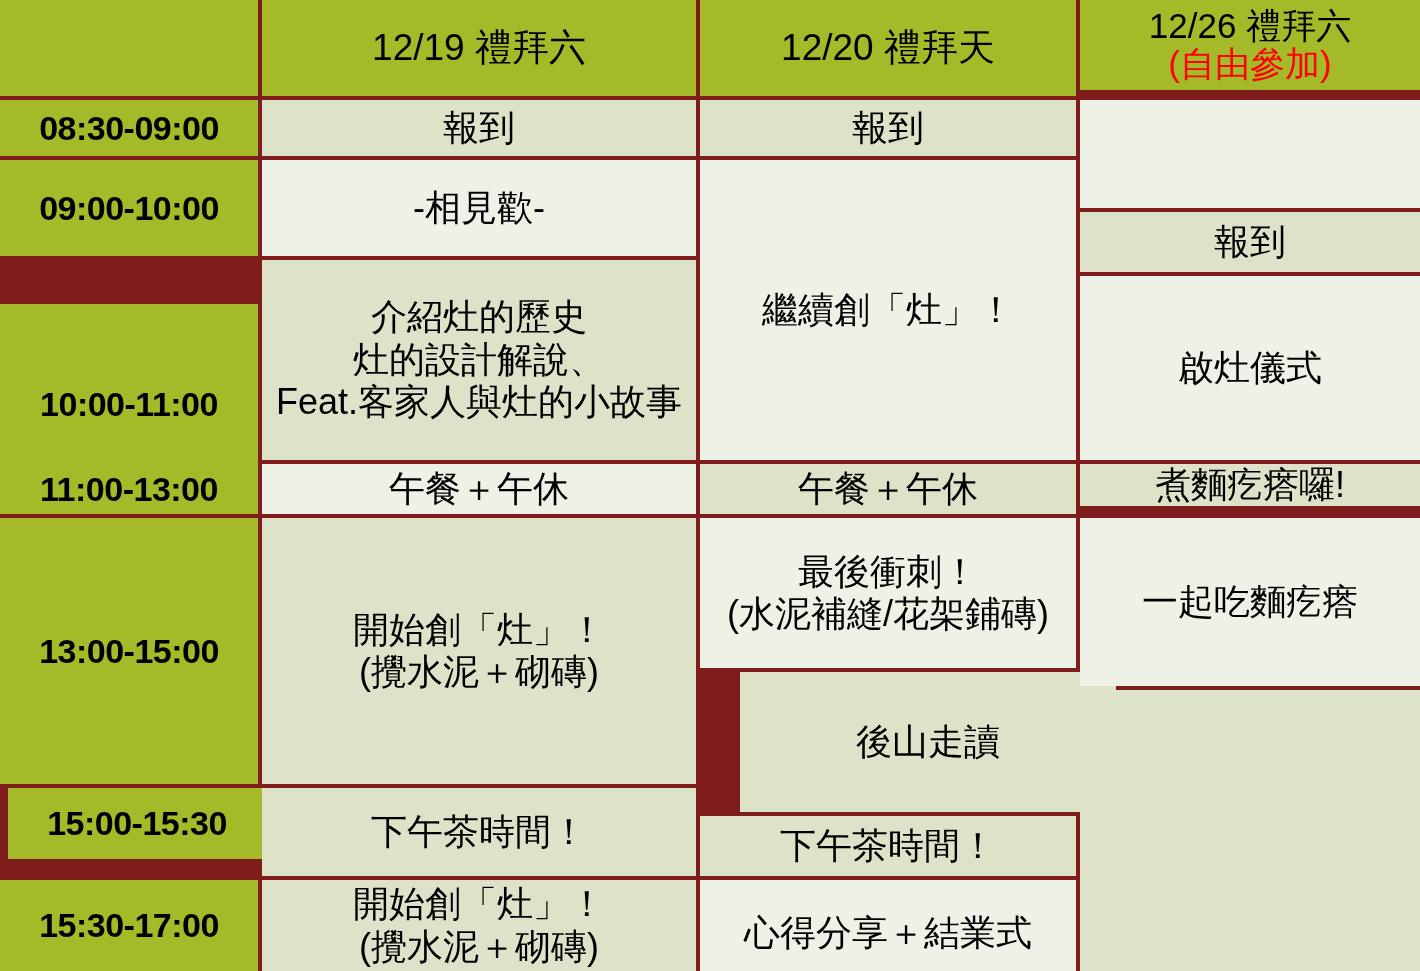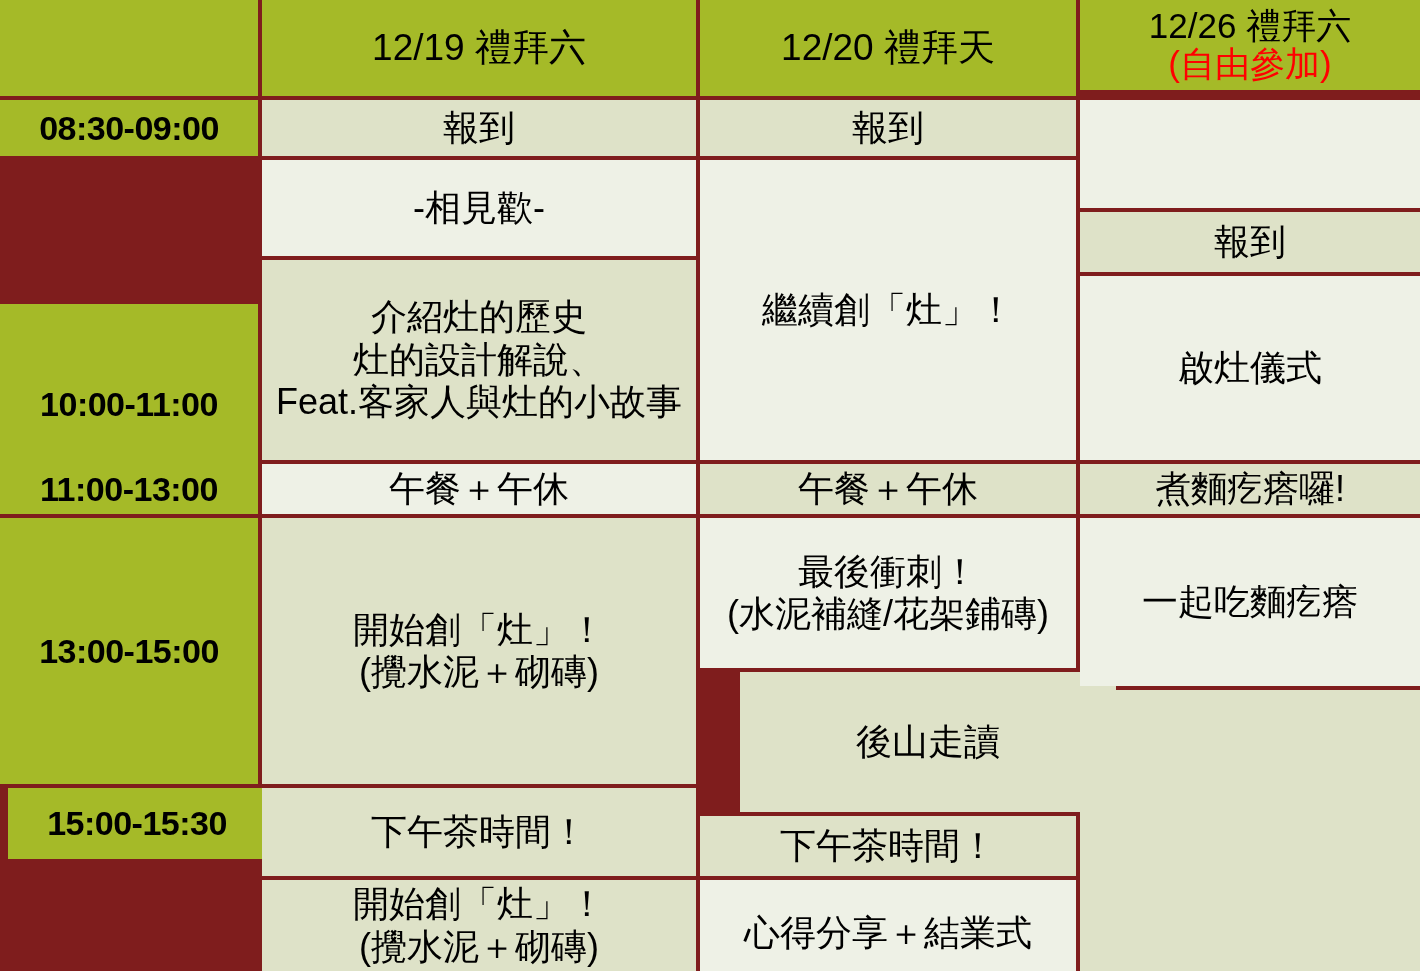--- a/index.html
+++ b/index.html
@@ -87,31 +87,37 @@
   <div class="cell head head-2line" style="left:1080px; top:0px; width:340px; height:90px;">
     <span class="cell-inner">
       <span>12/26 禮拜六</span>
       <span class="note-free">(自由參加)</span>
     </span>
   </div>
 
   <div class="cell timecol" style="left:0px; top:100px; width:258px; height:56px;">
     <span class="cell-inner">08:30-09:00</span>
   </div>
+  <div class="cell timecol" style="left:0px; top:160px; width:258px; height:96px;">
+    <span class="cell-inner">09:00-10:00</span>
+  </div>
   <div class="cell timecol" style="left:0px; top:260px; width:258px; height:200px;margin-top:44px;">
     <span class="cell-inner">10:00-11:00</span>
   </div>
   <div class="cell timecol" style="left:0px; top:464px; width:258px; height:50px;">
     <span class="cell-inner">11:00-13:00</span>
   </div>
   <div class="cell timecol" style="left:0px; top:518px; width:258px; height:266px;">
     <span class="cell-inner">13:00-15:00</span>
   </div>
   <div class="cell timecol" style="left:8px; top:788px; width:258px; height:71px;">
     <span class="cell-inner">15:00-15:30</span>
+  </div>
+  <div class="cell timecol" style="left:0px; top:880px; width:258px; height:91px;">
+    <span class="cell-inner">15:30-17:00</span>
   </div>
 
   <div class="cell body-dark" style="left:262px; top:100px; width:434px; height:56px;">
     <span class="cell-inner">報到</span>
   </div>
   <div class="cell body-light" style="left:262px; top:160px; width:434px; height:96px;">
     <span class="cell-inner">-相見歡-</span>
   </div>
   <div class="cell body-dark" style="left:262px; top:260px; width:434px; height:200px;">
     <span class="cell-inner">介紹灶的歷史
@@ -158,21 +164,21 @@
 
   <div class="cell body-light" style="left:1080px; top:100px; width:340px; height:108px;">
     <span class="cell-inner"></span>
   </div>
   <div class="cell body-dark" style="left:1080px; top:212px; width:340px; height:60px;">
     <span class="cell-inner">報到</span>
   </div>
   <div class="cell body-light" style="left:1080px; top:276px; width:340px; height:184px;">
     <span class="cell-inner">啟灶儀式</span>
   </div>
-  <div class="cell body-dark" style="left:1080px; top:464px; width:340px; height:50px;">
+  <div class="cell body-dark" style="left:1080px; top:464px; width:340px; height:42px;">
     <span class="cell-inner">煮麵疙瘩囉!</span>
   </div>
   <div class="cell body-light" style="left:1080px; top:518px; width:340px; height:168px;">
     <span class="cell-inner">一起吃麵疙瘩</span>
   </div>
   <div class="cell body-dark" style="left:1080px; top:690px; width:340px; height:281px;">
     <span class="cell-inner"></span>
   </div>
 
 </div>

